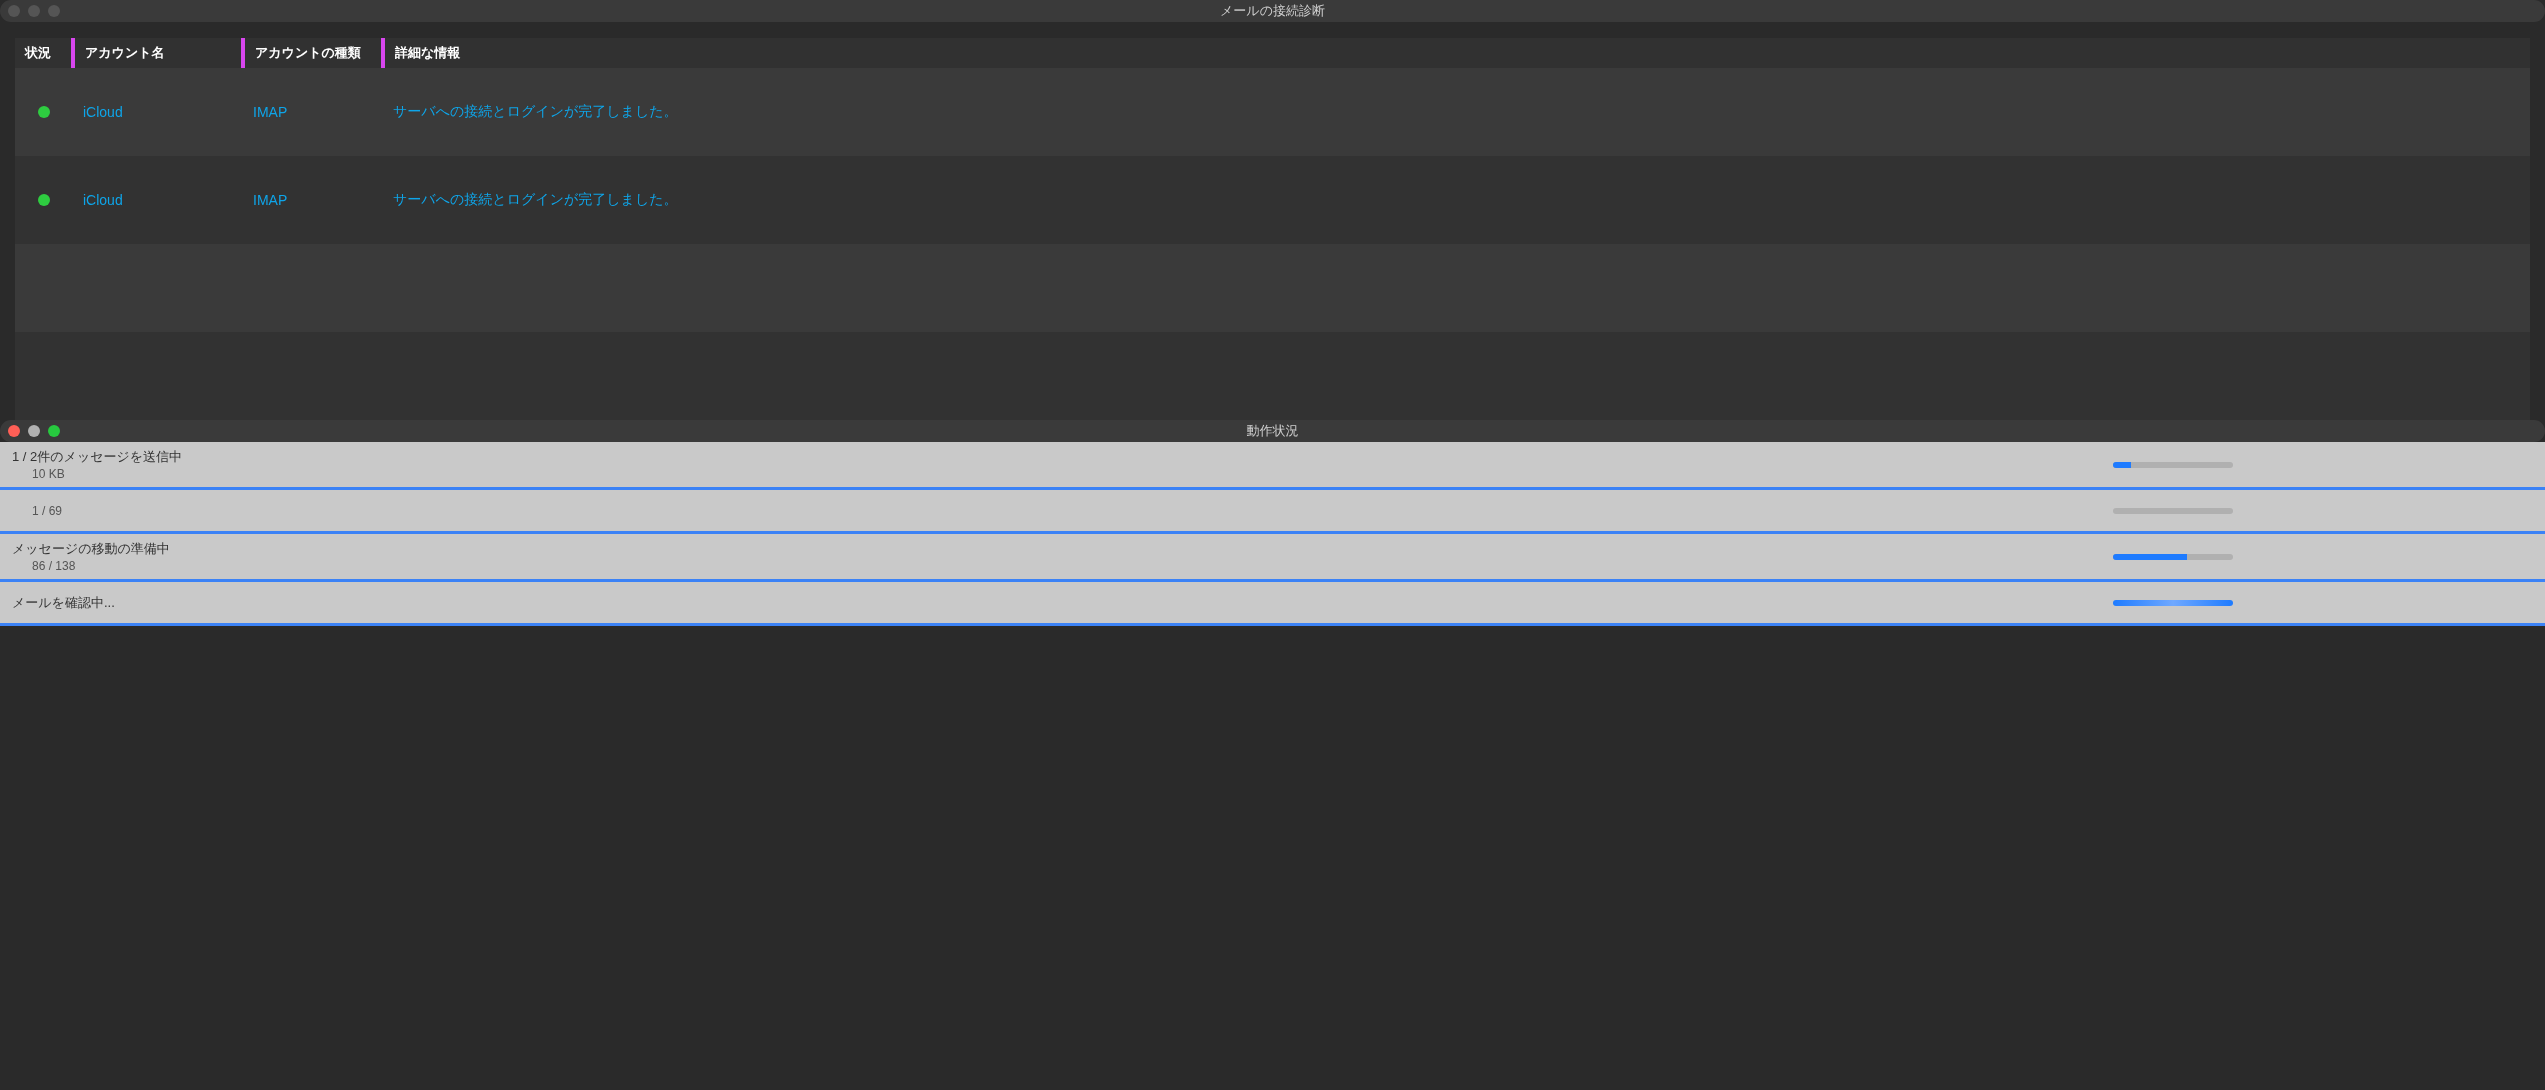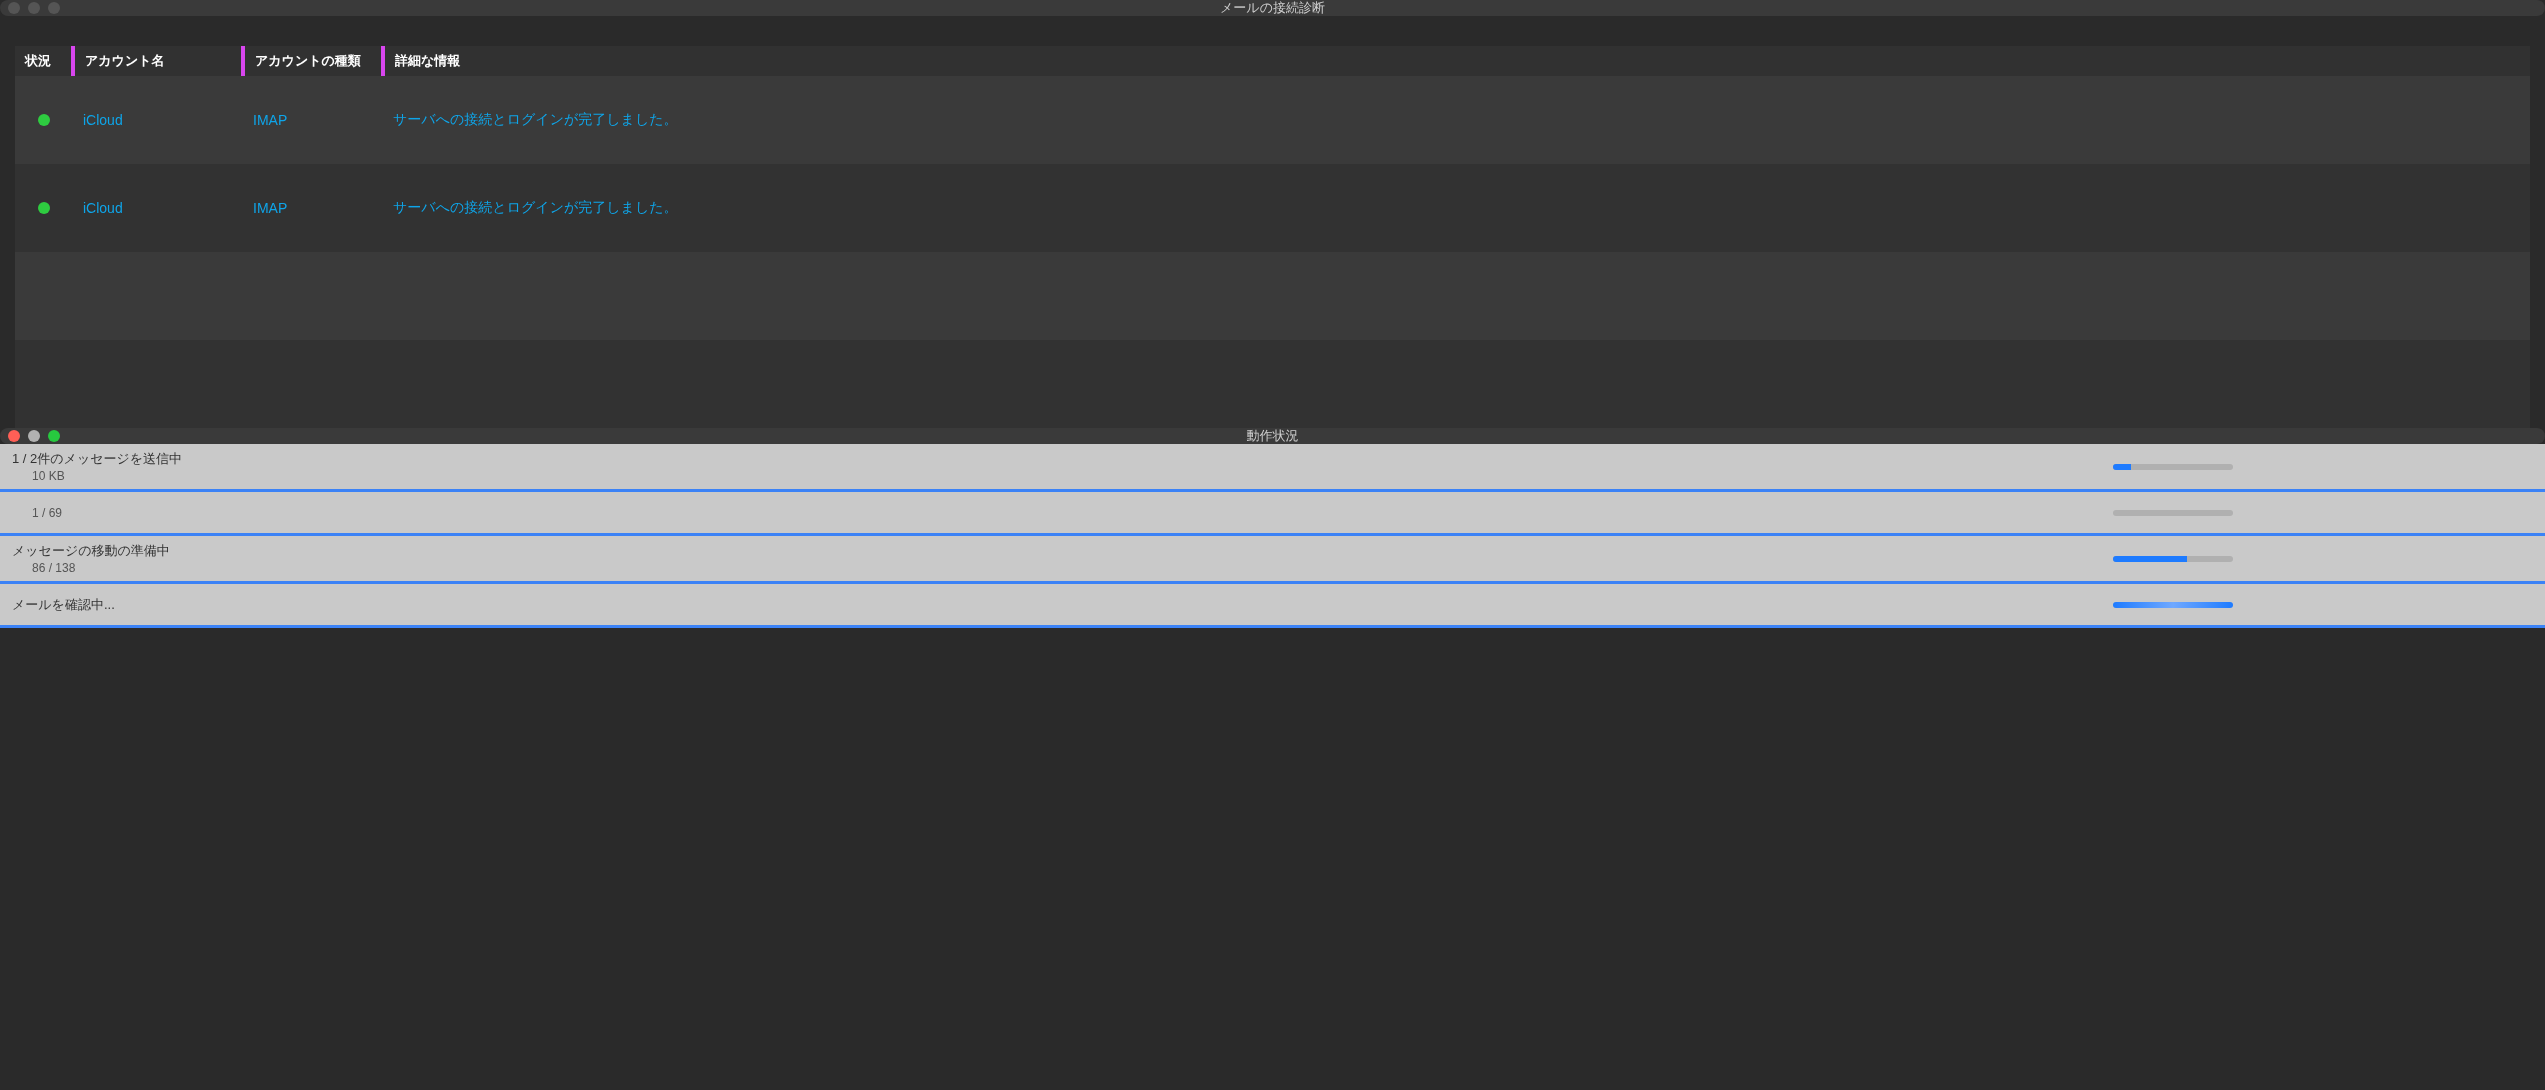--- a/index.html
+++ b/index.html
@@ -1,27 +1,27 @@
 <!DOCTYPE html>
 <html><head>
 <meta charset="utf-8">
 <style>
   * { box-sizing: border-box; margin: 0; padding: 0; }
   html, body { width: 100%; height: 100%; background: #2a2a2a; font-family: -apple-system, "Helvetica Neue", Arial, sans-serif; font-size: 13px; color: #e8e8e8; overflow: hidden; }
   .window { width: 100%; }
-  .titlebar { height: 16px; background: #3a3a3a; display: flex; align-items: center; position: relative; border-radius: 11px; }
+  .titlebar { height: 22px; background: #3a3a3a; display: flex; align-items: center; position: relative; border-radius: 11px; }
   .traffic-lights { display: flex; gap: 8px; padding-left: 8px; }
   .tl { width: 12px; height: 12px; border-radius: 50%; }
   .tl-inactive { background: #555; }
   .tl-close { background: #ff5f56; }
   .tl-min   { background: #b1b1b1; }
   .tl-zoom  { background: #27c93f; }
   .title { position: absolute; left: 0; right: 0; text-align: center; color: #cfcfcf; font-size: 13px; pointer-events: none; }
   
-  .diag-body { background: #2a2a2a; padding: 30px 15px 0 15px; }
+  .diag-body { background: #2a2a2a; padding: 16px 15px 0 15px; }
   .table { width: 100%; border-collapse: collapse; }
   .thead-row th { text-align: left; font-weight: 600; font-size: 13px; color: #fff; padding: 6px 10px; background: #313131; }
   .thead-row th:not(:first-child) { border-left: 4px solid #d946ef; }
   .col-status  { width: 58px; }
   .col-account { width: 170px; }
   .col-type    { width: 140px; }
   .col-details { }
   tbody tr { height: 88px; }
   tbody tr td { padding: 0 10px; vertical-align: middle; font-size: 14px; color: #0ea5e9; }
   tbody tr:nth-child(odd) { background: #3a3a3a; }

